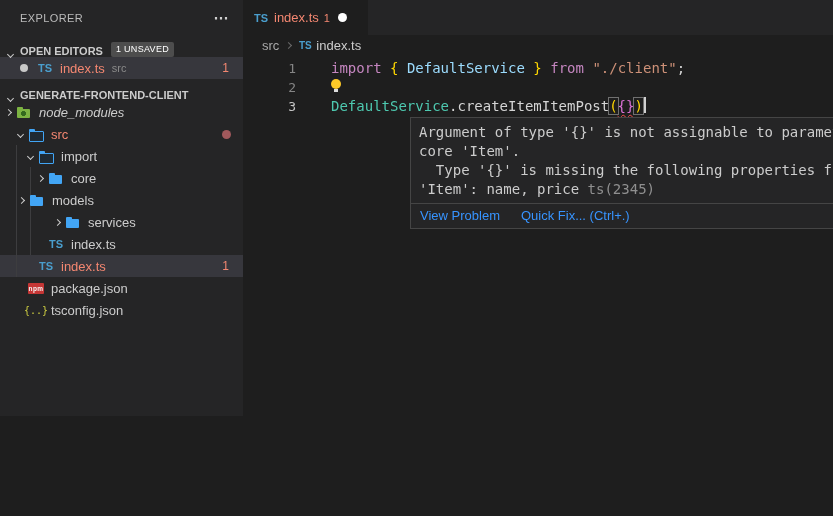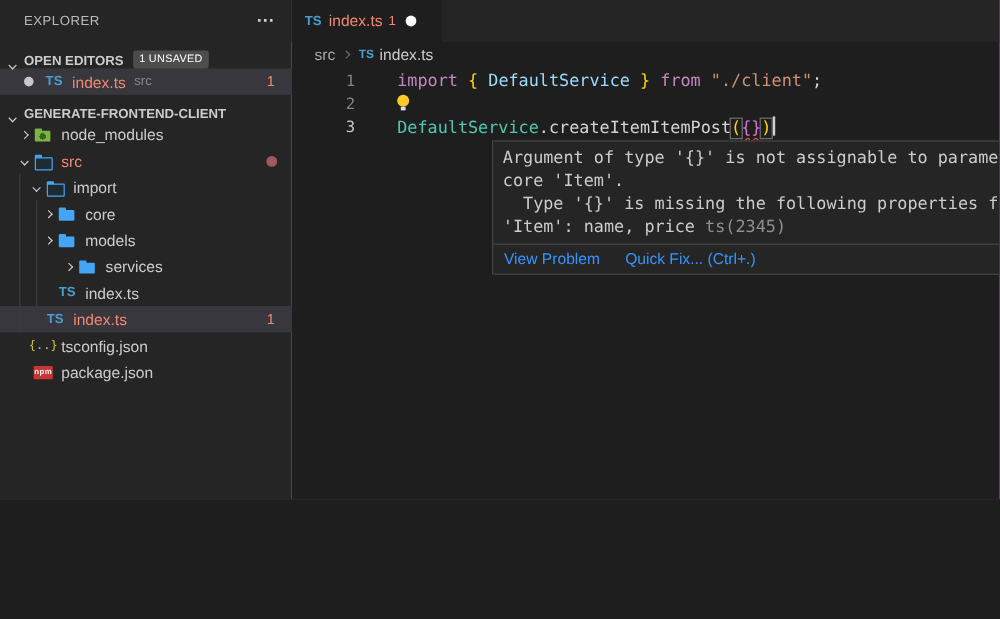--- a/index.html
+++ b/index.html
@@ -1,17 +1,17 @@
 <!DOCTYPE html>
 <html><head>
 <meta charset="utf-8">
 <style>
   * { margin:0; padding:0; box-sizing:border-box; }
   body { font-family:"Liberation Sans", sans-serif; background:#1e1e1e; }
-  .app { position:relative; width:833px; height:416px; background:#f0abfc; overflow:hidden; }
+  .app { position:relative; width:833px; height:416px; background:#0ea5e9; overflow:hidden; }
 
   
   .sidebar { position:absolute; left:0; top:0; width:243px; height:516px; background:#252526; color:#cccccc; }
   .sidebar-header { height:35px; display:flex; align-items:center; padding:0 14px 0 20px; color:#bbbbbb; font-size:11px; letter-spacing:.4px; }
   .ellipsis-icon { margin-left:auto; color:#d0d0d0; font-size:15px; font-weight:bold; cursor:pointer; line-height:10px; }
   .section-header { height:22px; display:flex; align-items:flex-end; font-weight:bold; font-size:11px; color:#cccccc; padding-left:5px; cursor:pointer; }
   .chev { width:5px; height:5px; border-right:1px solid #cccccc; border-bottom:1px solid #cccccc; display:inline-block; flex:none; }
   .chev.right { transform:rotate(-45deg); }
   .chev.down  { transform:rotate(45deg); }
   .section-header .chev { margin:0 7px 0 3px; }
@@ -101,21 +101,21 @@
     </div>
 
     <div class="section-header">
       <span class="chev down"></span>
       <span>GENERATE-FRONTEND-CLIENT</span>
     </div>
 
     <div class="tree" id="tree">
       <div class="guide" style="left:16px; top:44px; height:132px;"></div>
       <div class="guide" style="left:30px; top:66px; height:88px;"></div>
-    <div class="tree-row" style="padding-left: 12px;">
+    <div class="tree-row" style=" font-style: italic;">
           <span class="chev-slot">
             <span class="chev right"></span>
           </span>
           <span class="ficon folder-npm"></span>
           <span class="">node_modules</span>
         </div>
         <div class="tree-row" style="padding-left: 12px;">
           <span class="chev-slot">
             <span class="chev down"></span>
           </span>
@@ -130,21 +130,21 @@
           <span class="ficon folder-open"></span>
           <span class="">import</span>
         </div>
         <div class="tree-row" style="padding-left: 32px;">
           <span class="chev-slot">
             <span class="chev right"></span>
           </span>
           <span class="ficon folder"></span>
           <span class="">core</span>
         </div>
-        <div class="tree-row" style="padding-left: 32px;">
+        <div class="tree-row" style="padding-left: 13px;">
           <span class="chev-slot">
             <span class="chev right"></span>
           </span>
           <span class="ficon folder"></span>
           <span class="">models</span>
         </div>
         <div class="tree-row" style="padding-left: 49px;">
           <span class="chev-slot">
             <span class="chev right"></span>
           </span>
@@ -157,27 +157,27 @@
           <span class="">index.ts</span>
         </div>
         <div class="tree-row selected" style="padding-left: 22px;">
           <span class="chev-slot"></span>
           <span class="ficon ts"></span>
           <span class="err-text">index.ts</span>
           <span class="right-badge">1</span>
         </div>
         <div class="tree-row" style="padding-left: 12px;">
           <span class="chev-slot"></span>
+          <span class="ficon npm"></span>
+          <span class="">package.json</span>
+        </div>
+        <div class="tree-row" style="padding-left: 12px;">
+          <span class="chev-slot"></span>
           <span class="ficon json"></span>
           <span class="">tsconfig.json</span>
-        </div>
-        <div class="tree-row" style="padding-left: 12px;">
-          <span class="chev-slot"></span>
-          <span class="ficon npm"></span>
-          <span class="">package.json</span>
         </div>
       </div>
   </aside>
 
   <main class="editor">
     <div class="tab-bar">
       <div class="tab">
         <span class="ficon ts"></span>
         <span class="err-text">index.ts</span>
         <span class="tab-err">1</span>

